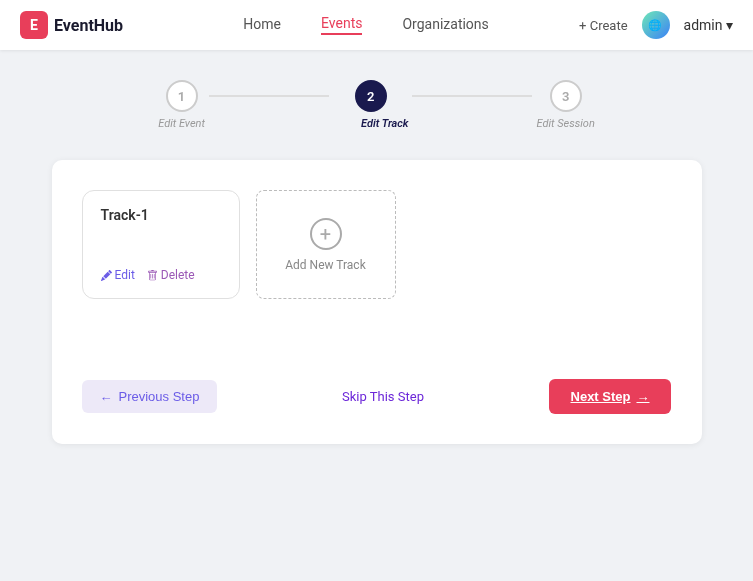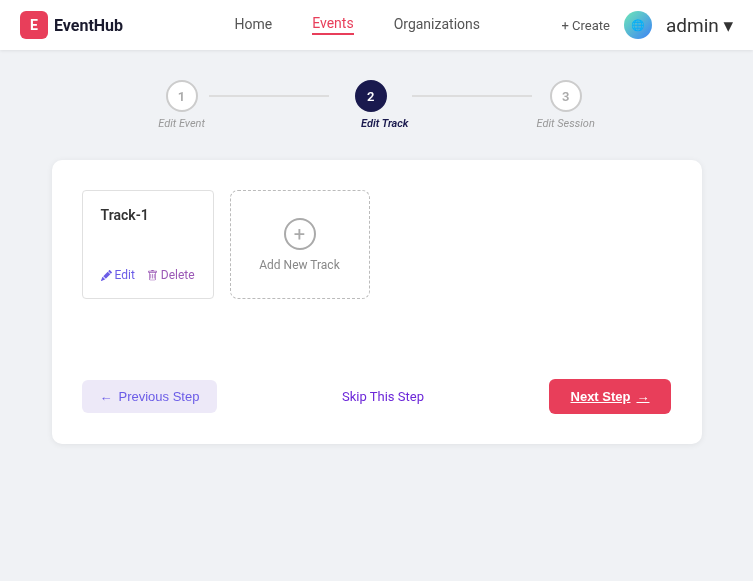--- a/index.html
+++ b/index.html
@@ -73,21 +73,21 @@
       height: 28px;
       border-radius: 50%;
       background: linear-gradient(135deg, #6ee7b7, #3b82f6);
       display: flex;
       align-items: center;
       justify-content: center;
       font-size: 11px;
       color: white;
     }
     .nav-admin {
-      font-size: 19px;
+      font-size: 14px;
       color: #333;
       cursor: pointer;
     }
 
     
     .main {
       padding: 30px 20px;
     }
 
     
@@ -162,23 +162,23 @@
     }
 
     
     .tracks-container {
       display: flex;
       gap: 16px;
       flex-wrap: wrap;
     }
     .track-card {
       border: 1px solid #e0e0e0;
-      border-radius: 4px;
+      border-radius: 12px;
       padding: 16px 18px;
-      width: 132px;
+      width: 158px;
       min-height: 90px;
       display: flex;
       flex-direction: column;
       justify-content: space-between;
       gap: 33px;
     }
     .track-name {
       font-size: 14px;
       font-weight: 600;
       color: #333;

